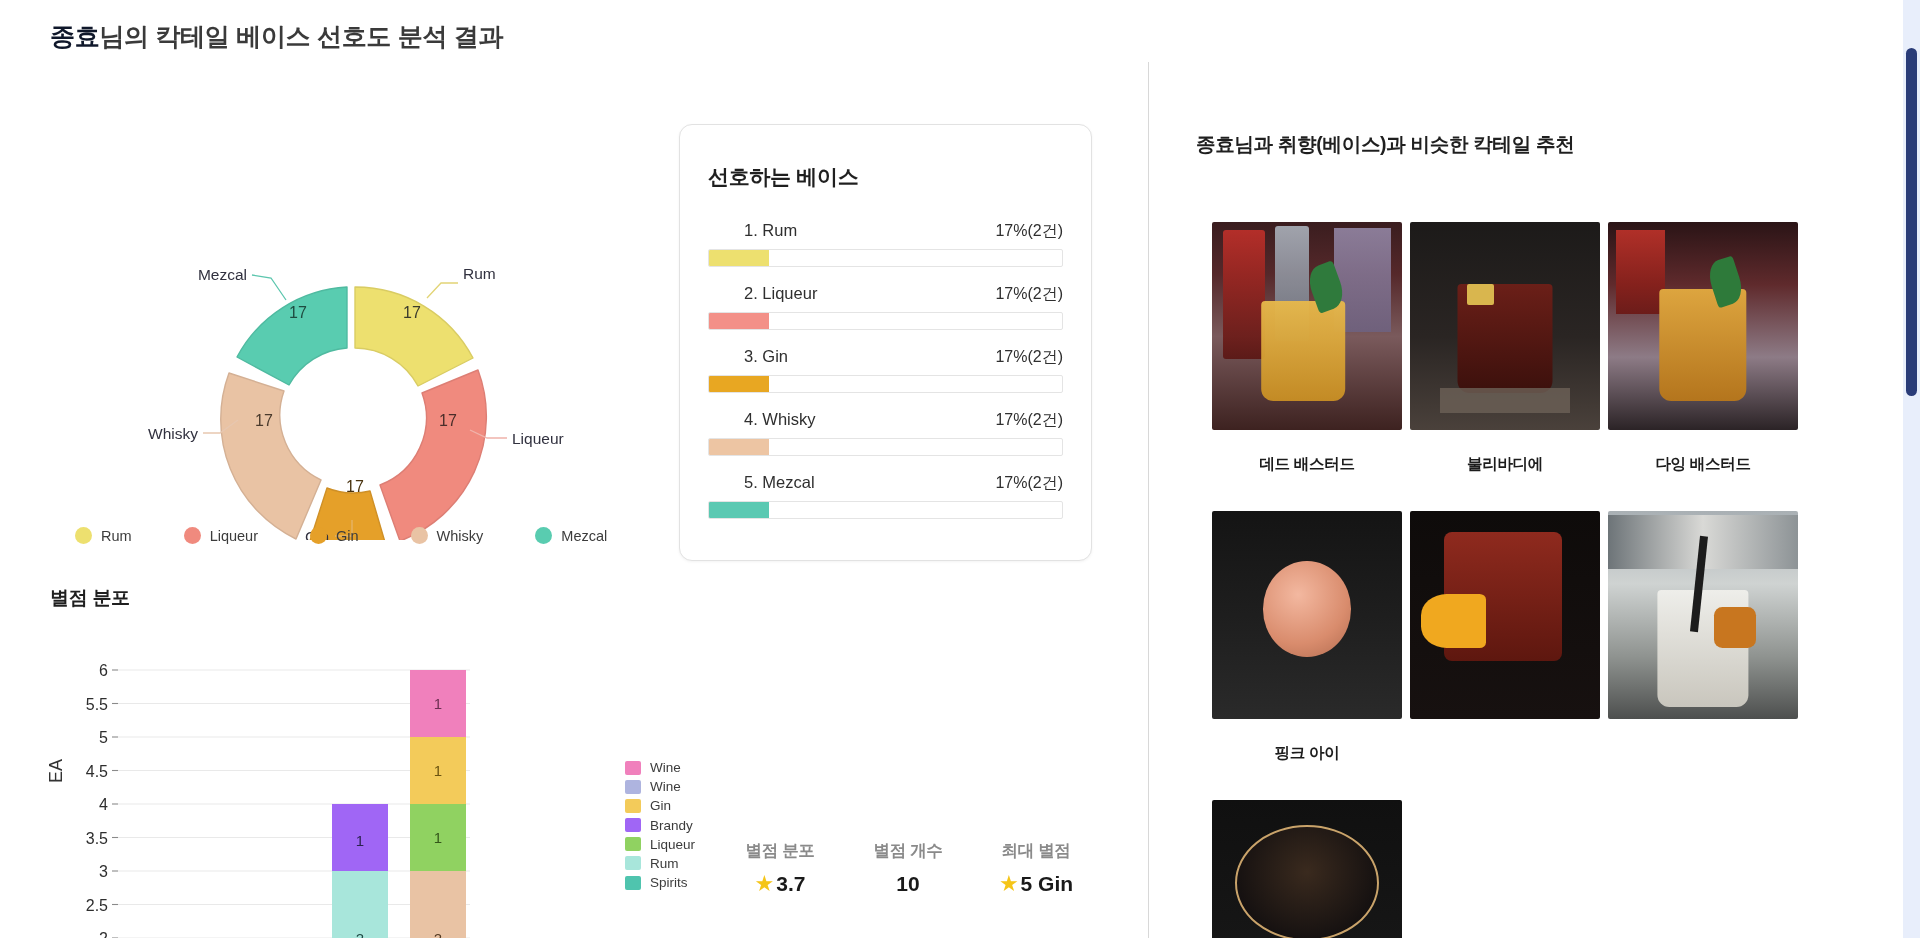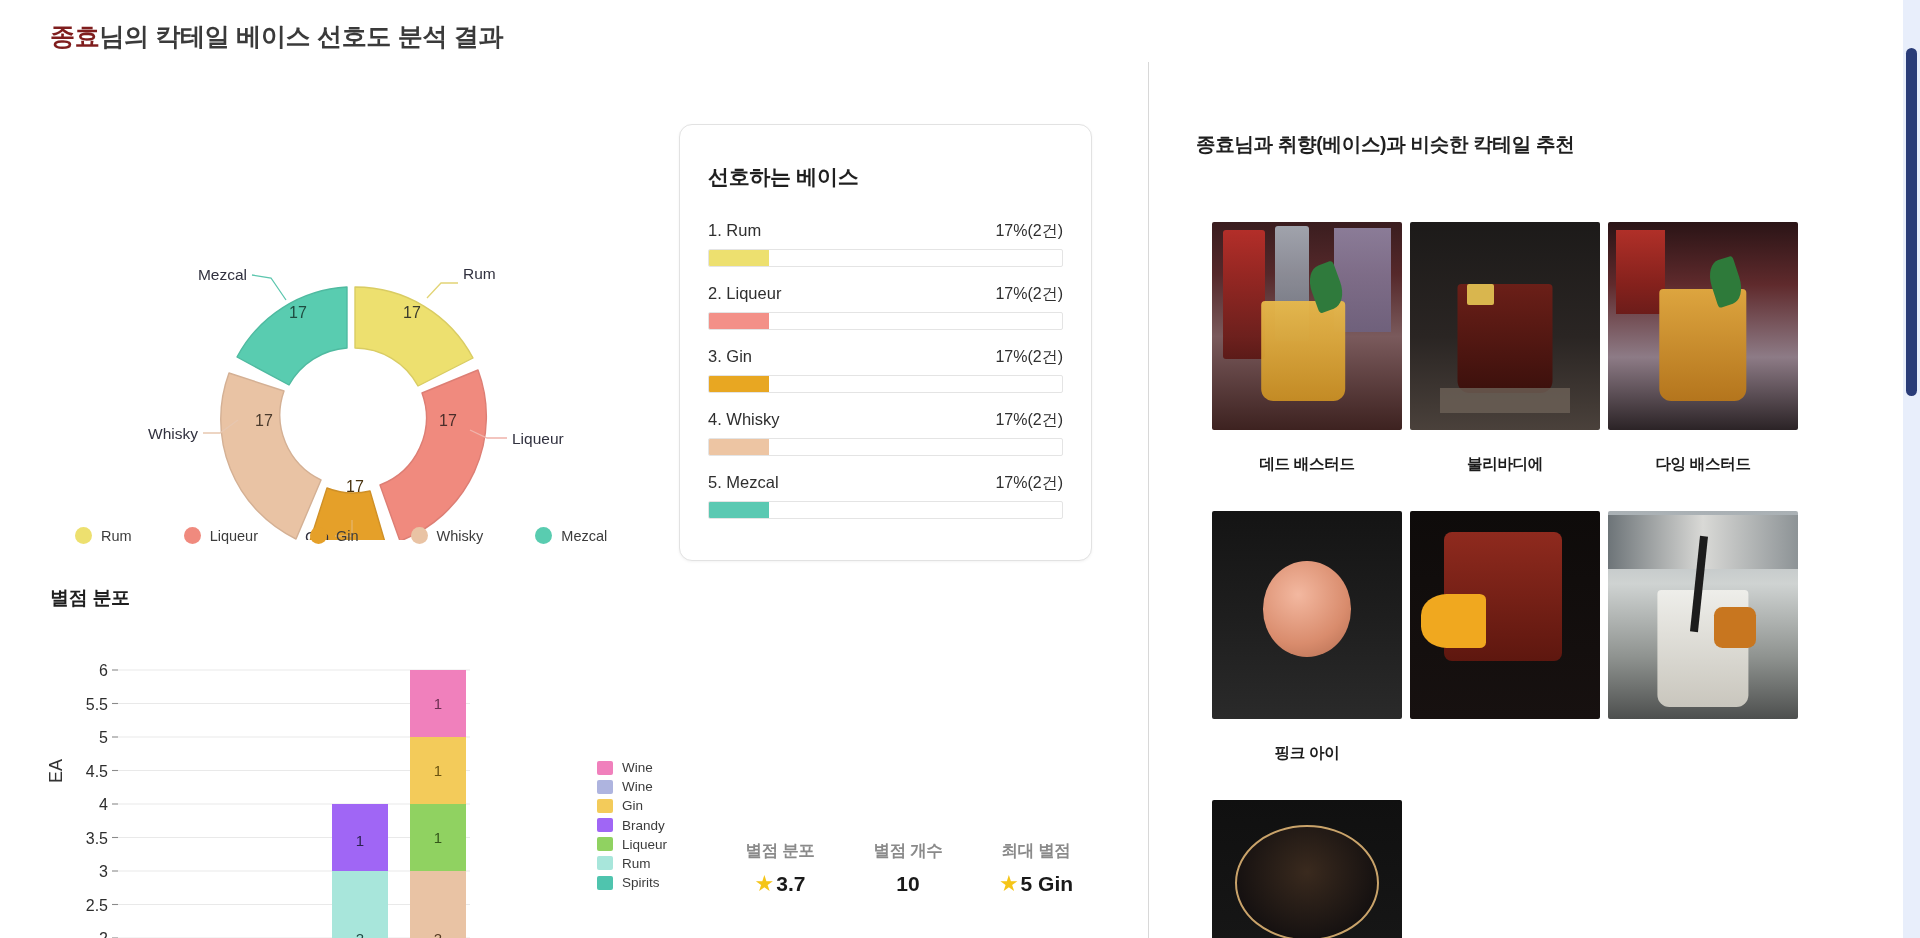--- a/index.html
+++ b/index.html
@@ -23,21 +23,21 @@
   
   .page-title {
     position: absolute;
     left: 50px; top: 20px;
     font-size: 25px;
     font-weight: 700;
     letter-spacing: -0.3px;
     color: #3a3a3a;
     white-space: nowrap;
   }
-  .page-title .name { color: #7f1d1d; }
+  .page-title .name { color: #0f172a; }
 
   
   .v-divider {
     position: absolute;
     left: 1148px; top: 62px;
     width: 1px; height: 876px;
     background: #d8d8d8;
   }
 
   
@@ -92,20 +92,21 @@
   .pref-row { margin-bottom: 17px; }
   .pref-row-head {
     display: flex;
     justify-content: space-between;
     align-items: baseline;
     margin-bottom: 7px;
   }
   .pref-name {
     font-size: 16.5px;
     color: #2f2f2f;
+    margin-left: 36px;
   }
   .pref-pct {
     font-size: 16px;
     color: #2f2f2f;
     font-weight: 400;
   }
   .pref-bar-track {
     width: 100%;
     height: 18px;
     background: #ffffff;
@@ -138,21 +139,21 @@
     left: 6px; top: 128px;
     font-size: 18px;
     color: #333;
     transform: rotate(-90deg);
     transform-origin: left top;
     white-space: nowrap;
   }
 
   .bc-legend {
     position: absolute;
-    left: 597px; top: 760px;
+    left: 625px; top: 760px;
     display: flex;
     flex-direction: column;
     gap: 4.2px;
   }
   .bcl-item { display: flex; align-items: center; gap: 9px; }
   .bcl-sw { width: 16px; height: 14px; border-radius: 2px; }
   .bcl-tx { font-size: 13.5px; color: #3c3c3c; }
 
   
   .stats-row {

